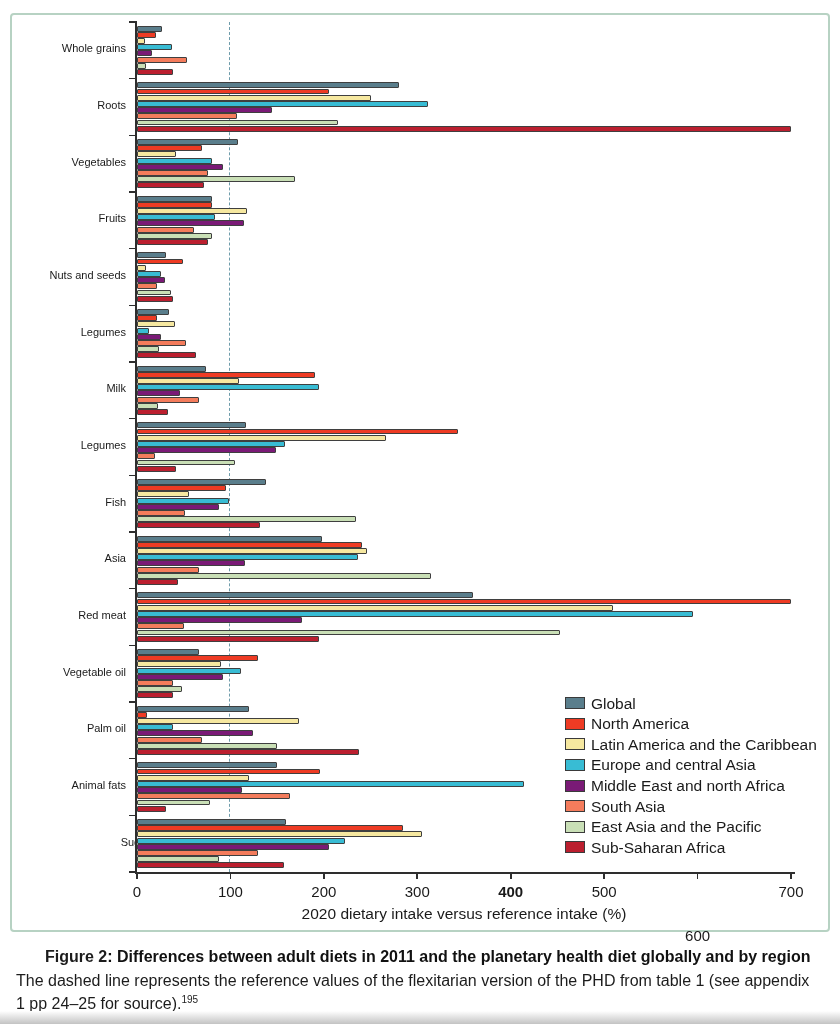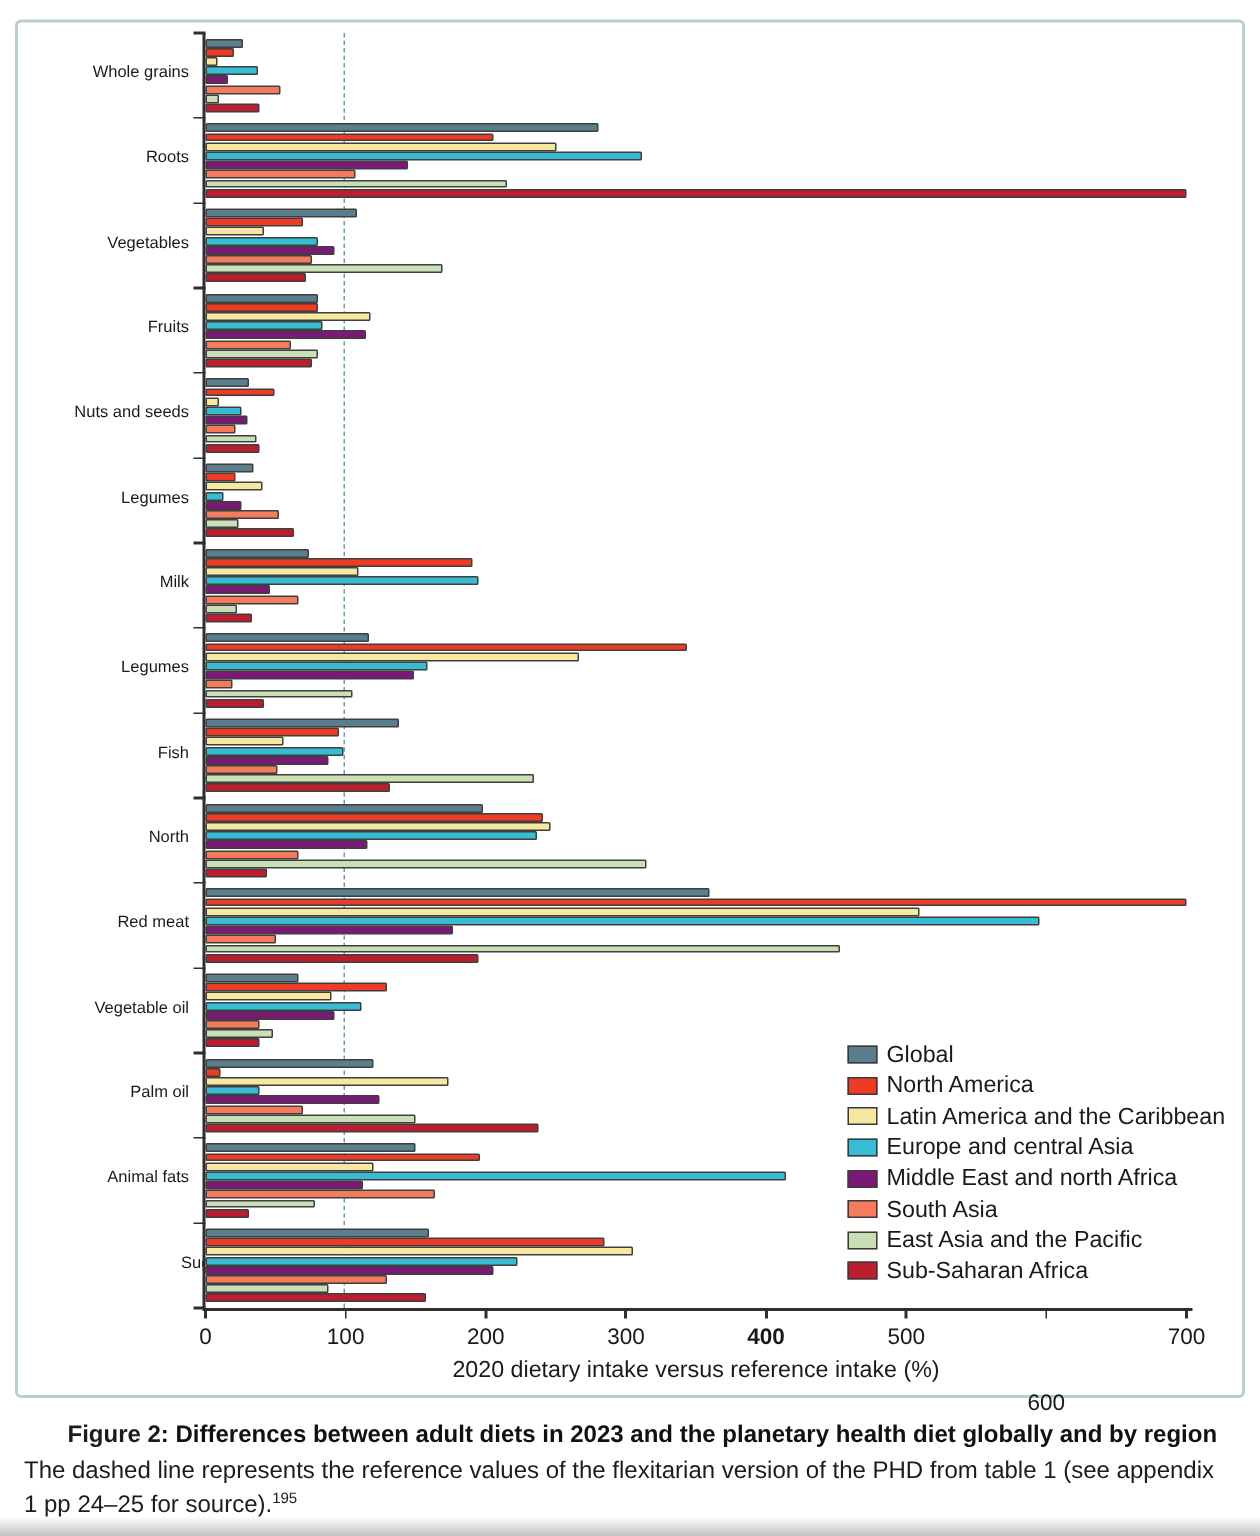--- a/index.html
+++ b/index.html
@@ -53,21 +53,21 @@
 </head>
 <body>
 
 <div id="page">
   <div id="chart-panel">
     <div id="plot"></div>
   </div>
 
   <div id="figure-caption">
     <div id="caption-title-line">
-      <span id="caption-label">Figure 2</span><span id="caption-title">: Differences between adult diets in 2023 and the planetary health diet globally and by region</span>
+      <span id="caption-label">Figure 2</span><span id="caption-title">: Differences between adult diets in 2011 and the planetary health diet globally and by region</span>
     </div>
     <div id="caption-body">
       <span>The dashed line represents the reference values of the flexitarian version of the PHD from table 1 (see appendix 1 pp 24–25 for source).</span><sup>195</sup>
     </div>
   </div>
 
   <div id="bottom-edge"></div>
 <div id="reference-line" style="left: 229.429px; top: 22px; height: 850px;"></div>
     <div class="cat-label" style="right: 714px; top: 43.3333px;">Whole grains</div>
     <div class="bar" style="left: 137px; top: 25.68px; width: 25.2257px; height: 5.9px; background: rgb(90, 126, 140);"></div>
@@ -143,21 +143,21 @@
     <div class="bar" style="left: 137px; top: 465.75px; width: 39.24px; height: 5.9px; background: rgb(187, 31, 47);"></div>
     <div class="cat-label" style="right: 714px; top: 496.667px;">Fish</div>
     <div class="bar" style="left: 137px; top: 479.02px; width: 128.931px; height: 5.9px; background: rgb(90, 126, 140);"></div>
     <div class="bar" style="left: 137px; top: 485.22px; width: 88.7571px; height: 5.9px; background: rgb(238, 59, 36);"></div>
     <div class="bar" style="left: 137px; top: 491.42px; width: 52.32px; height: 5.9px; background: rgb(246, 232, 160);"></div>
     <div class="bar" style="left: 137px; top: 497.62px; width: 92.4943px; height: 5.9px; background: rgb(56, 188, 212);"></div>
     <div class="bar" style="left: 137px; top: 503.82px; width: 82.2171px; height: 5.9px; background: rgb(122, 26, 118);"></div>
     <div class="bar" style="left: 137px; top: 510.02px; width: 47.6486px; height: 5.9px; background: rgb(244, 124, 92);"></div>
     <div class="bar" style="left: 137px; top: 516.22px; width: 218.623px; height: 5.9px; background: rgb(201, 223, 182);"></div>
     <div class="bar" style="left: 137px; top: 522.42px; width: 123.326px; height: 5.9px; background: rgb(187, 31, 47);"></div>
-    <div class="cat-label" style="right: 714px; top: 553.333px;">North</div>
+    <div class="cat-label" style="right: 714px; top: 553.333px;">Asia</div>
     <div class="bar" style="left: 137px; top: 535.68px; width: 184.989px; height: 5.9px; background: rgb(90, 126, 140);"></div>
     <div class="bar" style="left: 137px; top: 541.88px; width: 225.163px; height: 5.9px; background: rgb(238, 59, 36);"></div>
     <div class="bar" style="left: 137px; top: 548.08px; width: 229.834px; height: 5.9px; background: rgb(246, 232, 160);"></div>
     <div class="bar" style="left: 137px; top: 554.28px; width: 221.426px; height: 5.9px; background: rgb(56, 188, 212);"></div>
     <div class="bar" style="left: 137px; top: 560.48px; width: 108.377px; height: 5.9px; background: rgb(122, 26, 118);"></div>
     <div class="bar" style="left: 137px; top: 566.68px; width: 61.6629px; height: 5.9px; background: rgb(244, 124, 92);"></div>
     <div class="bar" style="left: 137px; top: 572.88px; width: 294.3px; height: 5.9px; background: rgb(201, 223, 182);"></div>
     <div class="bar" style="left: 137px; top: 579.08px; width: 41.1086px; height: 5.9px; background: rgb(187, 31, 47);"></div>
     <div class="cat-label" style="right: 714px; top: 610px;">Red meat</div>
     <div class="bar" style="left: 137px; top: 592.35px; width: 336.343px; height: 5.9px; background: rgb(90, 126, 140);"></div>

